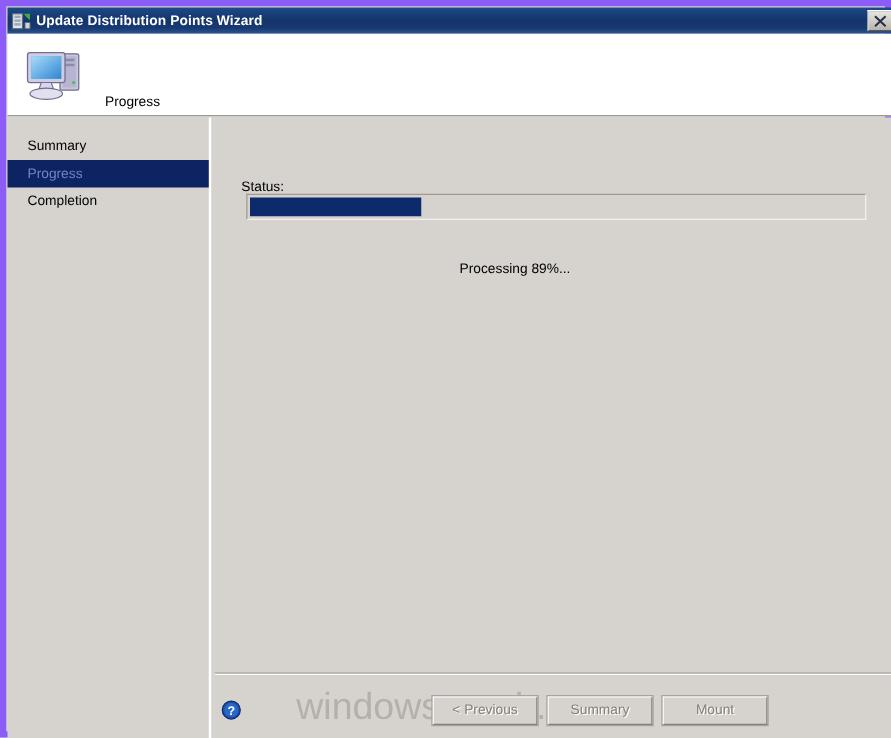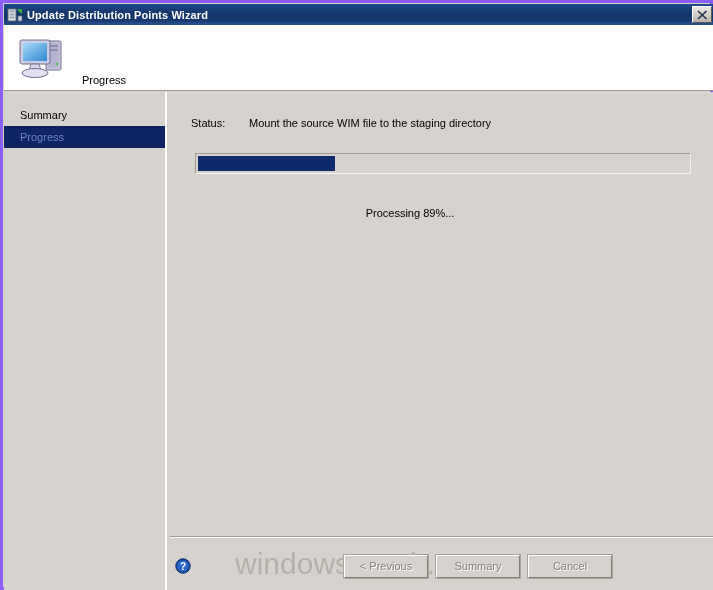--- a/index.html
+++ b/index.html
@@ -45,21 +45,21 @@
     text-align: center;
     color: #404040;
   }
 
   
   #wizard-window {
     position: absolute;
     left: 0px; top: 0px;
     width: 713px; height: 590px;
     background: #d6d3ce;
-    border: 3px solid #8b5cf6;
+    border: 5px solid #8b5cf6;
     box-sizing: border-box;
   }
 
   
   #title-bar {
     position: absolute;
     left: 1px; top: 1px;
     width: 711px; height: 21px;
     background: linear-gradient(to bottom,
         #1f4b8e 0%, #1b447f 12%, #14356b 48%, #17396f 78%, #2a5596 100%);
@@ -163,20 +163,21 @@
     position: absolute;
     left: 21px; top: 25px;
     width: 500px;
     display: flex;
     align-items: baseline;
   }
   #status-label {
     width: 58px;
     flex: 0 0 auto;
     font-size: 11px;
+    margin-top: 25px;
   }
   #status-value {
     font-size: 11px;
     white-space: nowrap;
   }
 
   
   #progress-track {
     position: absolute;
     left: 25px; top: 61px;
@@ -322,30 +323,32 @@
   </div>
 
   <div id="sidebar">
     <div id="sidebar-list">
       <div class="sidebar-item">
         <span>Summary</span>
       </div>
       <div class="sidebar-item selected">
         <span>Progress</span>
       </div>
+      <div class="sidebar-item">
+        <span>Completion</span>
+      </div>
     </div>
   </div>
 
   <div id="pane-divider"></div>
 
   <div id="content-pane">
 
     <div id="status-row">
       <span id="status-label">Status:</span>
-      <span id="status-value">Mount the source WIM file to the staging directory</span>
     </div>
 
     <div id="progress-track" style="background: rgb(214, 211, 206);">
       <div id="progress-fill" style="width: 28%; background: rgb(13, 42, 108);"></div>
     </div>
 
     <div id="progress-caption">Processing 89%...</div>
 
     <div id="button-separator"></div>
 
@@ -360,18 +363,18 @@
     <div id="watermark">windows-noob.com</div>
 
     <div id="button-row">
       <div class="wiz-button">
         <span>&lt; Previous</span>
       </div>
       <div class="wiz-button">
         <span>Summary</span>
       </div>
       <div class="wiz-button">
-        <span>Cancel</span>
+        <span>Mount</span>
       </div>
     </div>
 
   </div>
 </div>
 
 </body></html>

